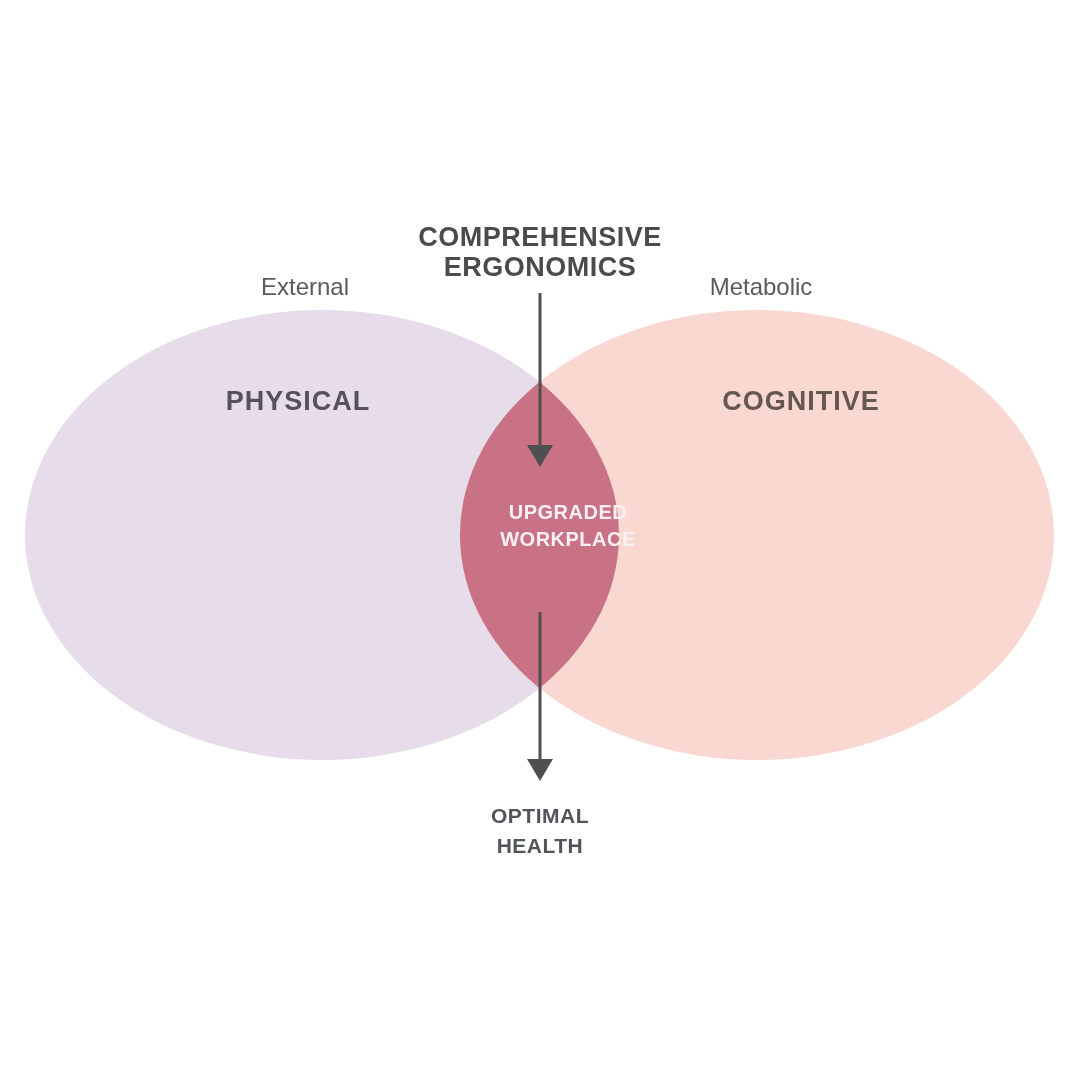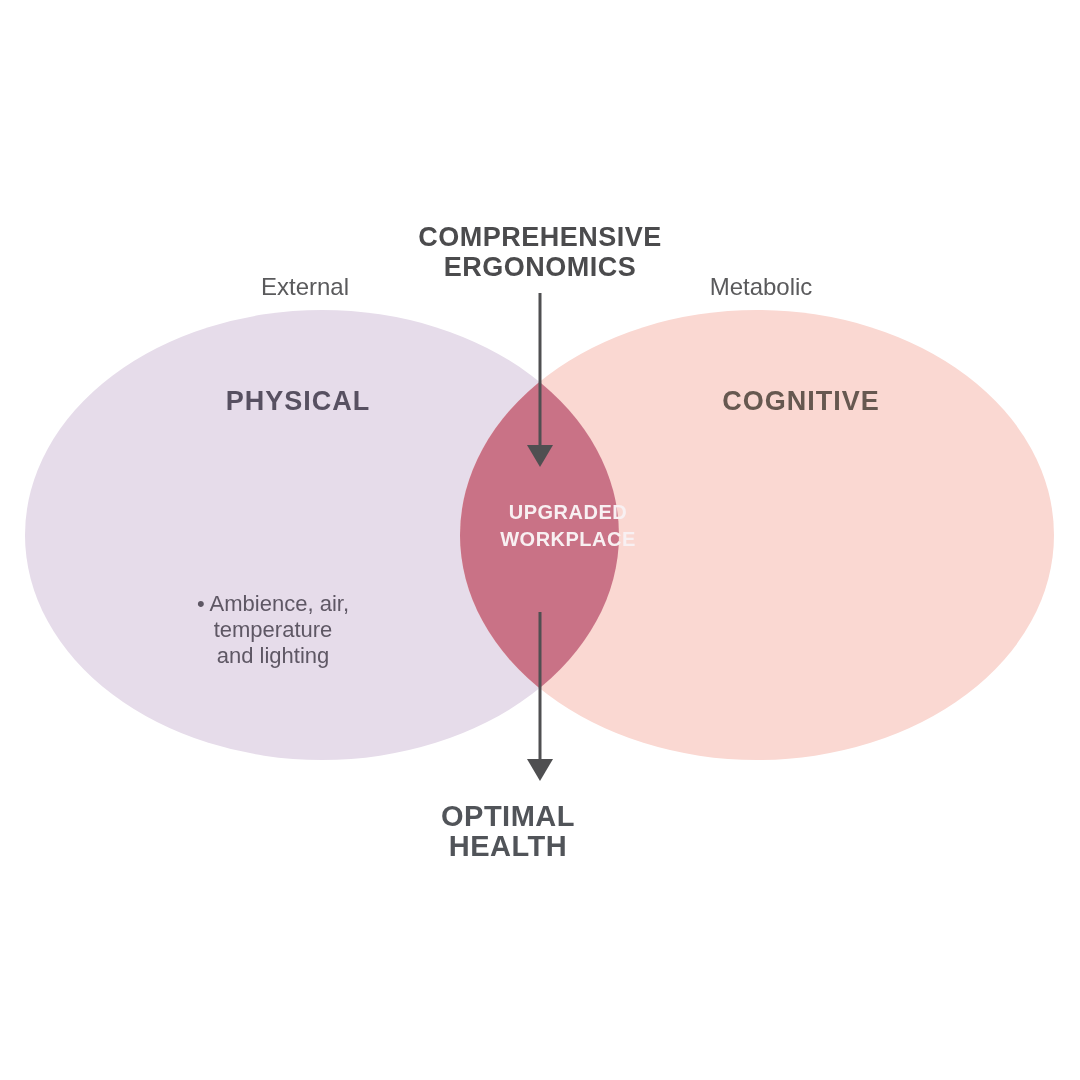--- a/index.html
+++ b/index.html
@@ -46,22 +46,22 @@
   .b-r2 { left: 908px; top: 477px; }
   .b-r3 { left: 802px; top: 591px; }
   .center-label {
     left: 540px; top: 499px;
     font-size: 20px; font-weight: bold;
     letter-spacing: 0.5px; line-height: 27px;
     color: #f8f0f2;
     margin-left: 28px;
   }
   .outcome {
-    left: 508px; top: 801px;
-    font-size: 29px; font-weight: bold;
+    left: 540px; top: 801px;
+    font-size: 21px; font-weight: bold;
     line-height: 30px; letter-spacing: 0.5px;
     color: #515459;
   }
 </style>
 </head>
 <body>
 
 <div id="canvas">
 
   <svg id="venn-svg" width="1080" height="1080" viewBox="0 0 1080 1080">
@@ -94,23 +94,20 @@
   <div class="txt tag tag-external">External</div>
 
   <div class="txt tag tag-internal">Metabolic</div>
 
   <div class="txt heading heading-physical">PHYSICAL</div>
 
   <div class="txt heading heading-cognitive">COGNITIVE</div>
 
 
 
-  <div class="txt bullet bullet-left b-l3">• Ambience, air,
-temperature
-and lighting</div>
 
 
 
 
   <div class="txt center-label">UPGRADED
 WORKPLACE</div>
 
   <div class="txt outcome">OPTIMAL
 HEALTH</div>
 

